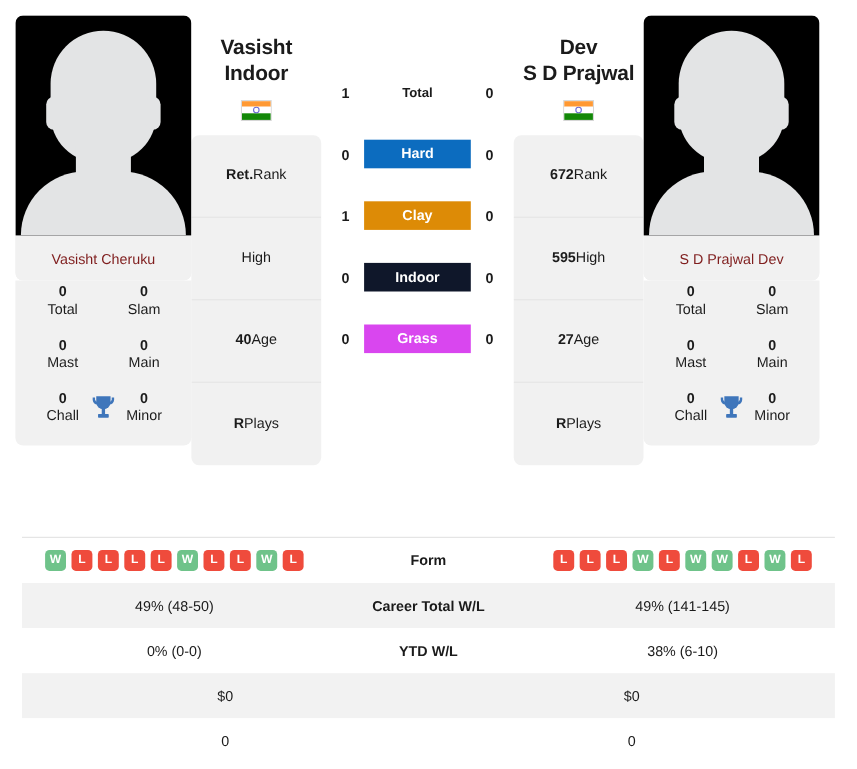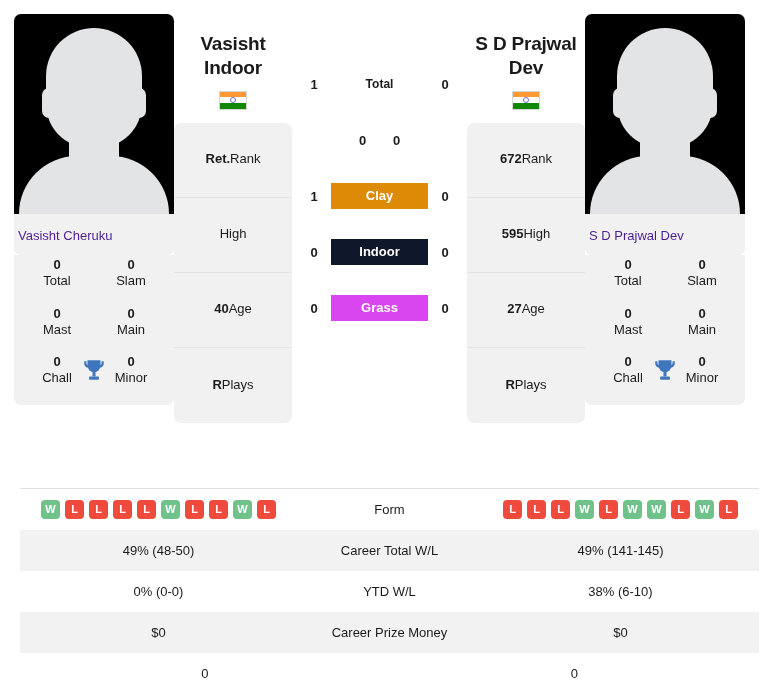--- a/index.html
+++ b/index.html
@@ -73,23 +73,24 @@
     position: absolute;
     left: 50%;
     bottom: 0;
     transform: translateX(-50%);
     width: 150px;
     height: 58px;
     background: #e3e4e5;
     border-radius: 70px 70px 0 0;
   }
   .photo-name {
+    text-align: center;
     font-size: 13px;
     padding: 14px 4px 12px 4px;
-    color: #4c1d95;
+    color: #7f1d1d;
     background: #f1f1f1;
   }
 
   
   .trophy-card {
     width: 160px;
     background: #f1f1f1;
     border-radius: 0 0 7px 7px;
     padding: 2px 6px 18px 6px;
     position: relative;
@@ -207,21 +208,21 @@
   .stat-row.alt { background: #f2f2f2; }
   .stat-cell-l, .stat-cell-r {
     flex: 1 1 0;
     text-align: center;
     font-size: 13px;
   }
   .stat-cell-m {
     flex: 0 0 185px;
     text-align: center;
     font-size: 13px;
-    font-weight: normal;
+    font-weight: bold;
   }
   .form-badges {
     display: flex;
     gap: 5px;
     justify-content: center;
   }
   .fb {
     width: 19px;
     height: 19px;
     border-radius: 4px;
@@ -324,20 +325,21 @@
       <div class="h2h">
 
         <div class="h2h-row">
           <span class="h2h-val">1</span>
           <span class="h2h-label-plain">Total</span>
           <span class="h2h-val">0</span>
         </div>
 
         <div class="h2h-row">
           <span class="h2h-val">0</span>
+          <span class="h2h-badge" style="background:#0c6cbf">Hard</span>
           <span class="h2h-val">0</span>
         </div>
 
         <div class="h2h-row">
           <span class="h2h-val">1</span>
           <span class="h2h-badge" style="background:#dd8b06">Clay</span>
           <span class="h2h-val">0</span>
         </div>
 
         <div class="h2h-row">
@@ -350,22 +352,22 @@
           <span class="h2h-val">0</span>
           <span class="h2h-badge" style="background:#d946ef">Grass</span>
           <span class="h2h-val">0</span>
         </div>
 
       </div>
     </div>
 
     <div class="col-name">
       <div class="player-name">
+        <div>Dev</div>
         <div>S D Prajwal</div>
-        <div>Dev</div>
       </div>
       <div class="flag">
         <div class="s1"></div>
           <div class="s2"></div>
           <div class="s3"></div>
         <div class="chakra"></div>
       </div>
       <div class="info-stack">
         <div class="info-cell">
           <span class="v">672</span>
@@ -477,21 +479,20 @@
     </div>
 
     <div class="stat-row">
       <div class="stat-cell-l">0% (0-0)</div>
       <div class="stat-cell-m">YTD W/L</div>
       <div class="stat-cell-r">38% (6-10)</div>
     </div>
 
     <div class="stat-row alt">
       <div class="stat-cell-l">$0</div>
-      <div class="stat-cell-m">Career Prize Money</div>
       <div class="stat-cell-r">$0</div>
     </div>
 
     <div class="stat-row">
       <div class="stat-cell-l">0</div>
       <div class="stat-cell-r">0</div>
     </div>
 
   </div>
 

